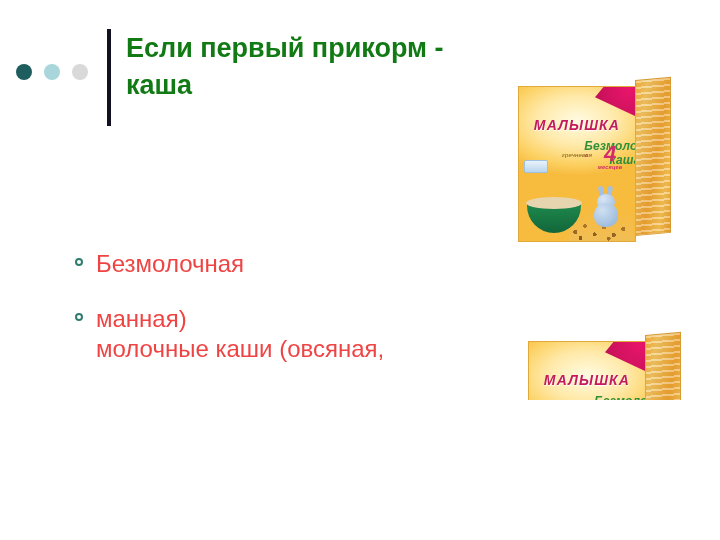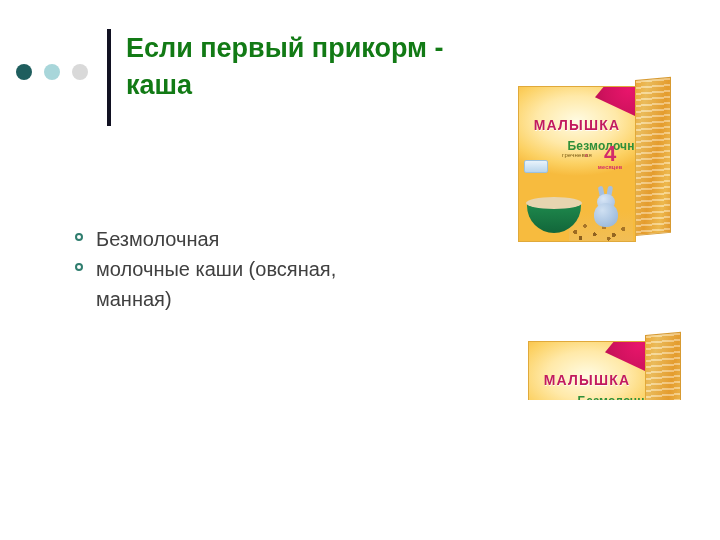--- a/index.html
+++ b/index.html
@@ -60,23 +60,24 @@
   
   .bullets {
     position: absolute;
     left: 72px;
     top: 224px;
     width: 470px;
   }
   .bullet-row {
     position: relative;
     padding-left: 24px;
-    font-size: 20px;
+    font-size: 24px;
     line-height: 30px;
-    color: #404040;
+    color: #ef4444;
+    margin-top: 25px;
   }
   .bullet-mark {
     position: absolute;
     left: 3px;
     top: 9px;
     width: 8px;
     height: 8px;
     border: 2px solid #2f7d6e;
     border-radius: 50%;
     box-sizing: border-box;
@@ -87,20 +88,21 @@
   }
 
   
   .product {
     position: absolute;
   }
   .product .box-wrap {
     position: relative;
     width: 100%;
     height: 100%;
+    font-style: italic;
   }
   
   .face-front {
     position: absolute;
     left: 0;
     top: 6px;
     width: 118px;
     height: 156px;
     background:
       radial-gradient(ellipse 90px 55px at 50% 22%, #fffbe2 0%, #ffe9a8 45%, #fcd163 78%, #f7bb3e 100%);
@@ -322,22 +324,22 @@
 
     <div class="bullet-row">
       <span class="bullet-mark"></span>
       <span>Безмолочная</span>
     </div>
 
 
 
     <div class="bullet-row">
       <span class="bullet-mark"></span>
+      <span class="cont">манная)</span>
       <span class="cont">молочные каши (овсяная,</span>
-      <span class="cont">манная)</span>
     </div>
 
   </div>
 
   <div class="product" style="left:518px; top:80px; width:170px; height:166px;">
     <div class="box-wrap">
       <div class="face-side">
         <div class="side-stripes"></div>
       </div>
       <div class="face-front">

